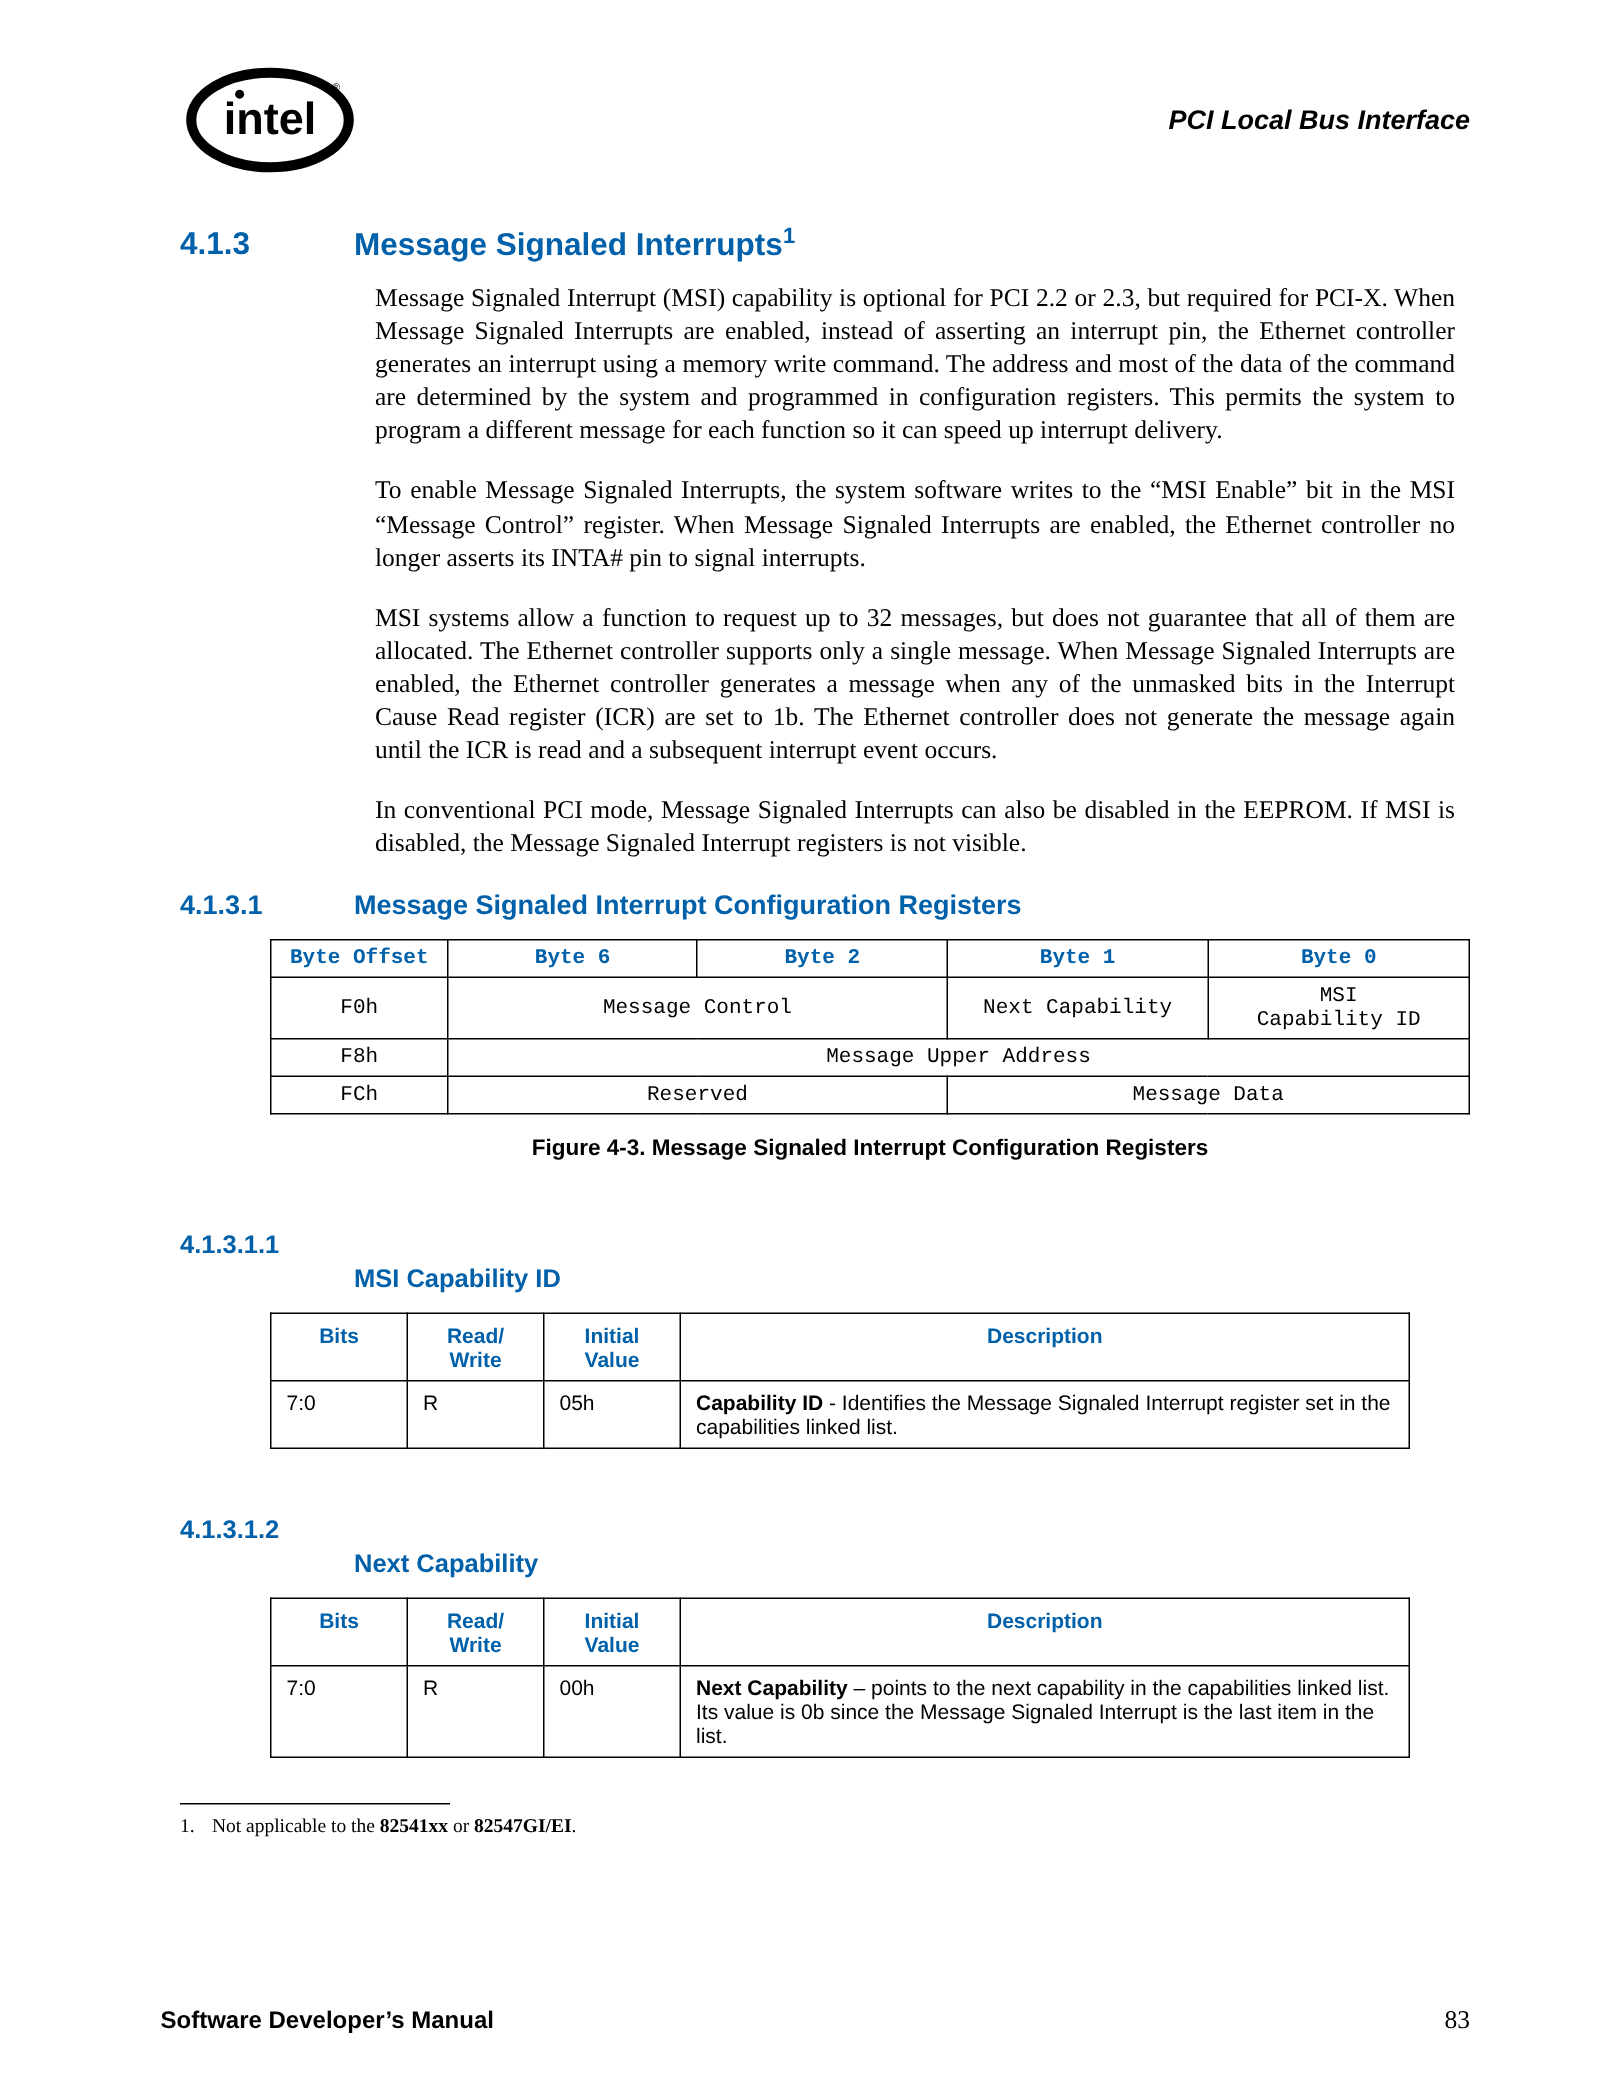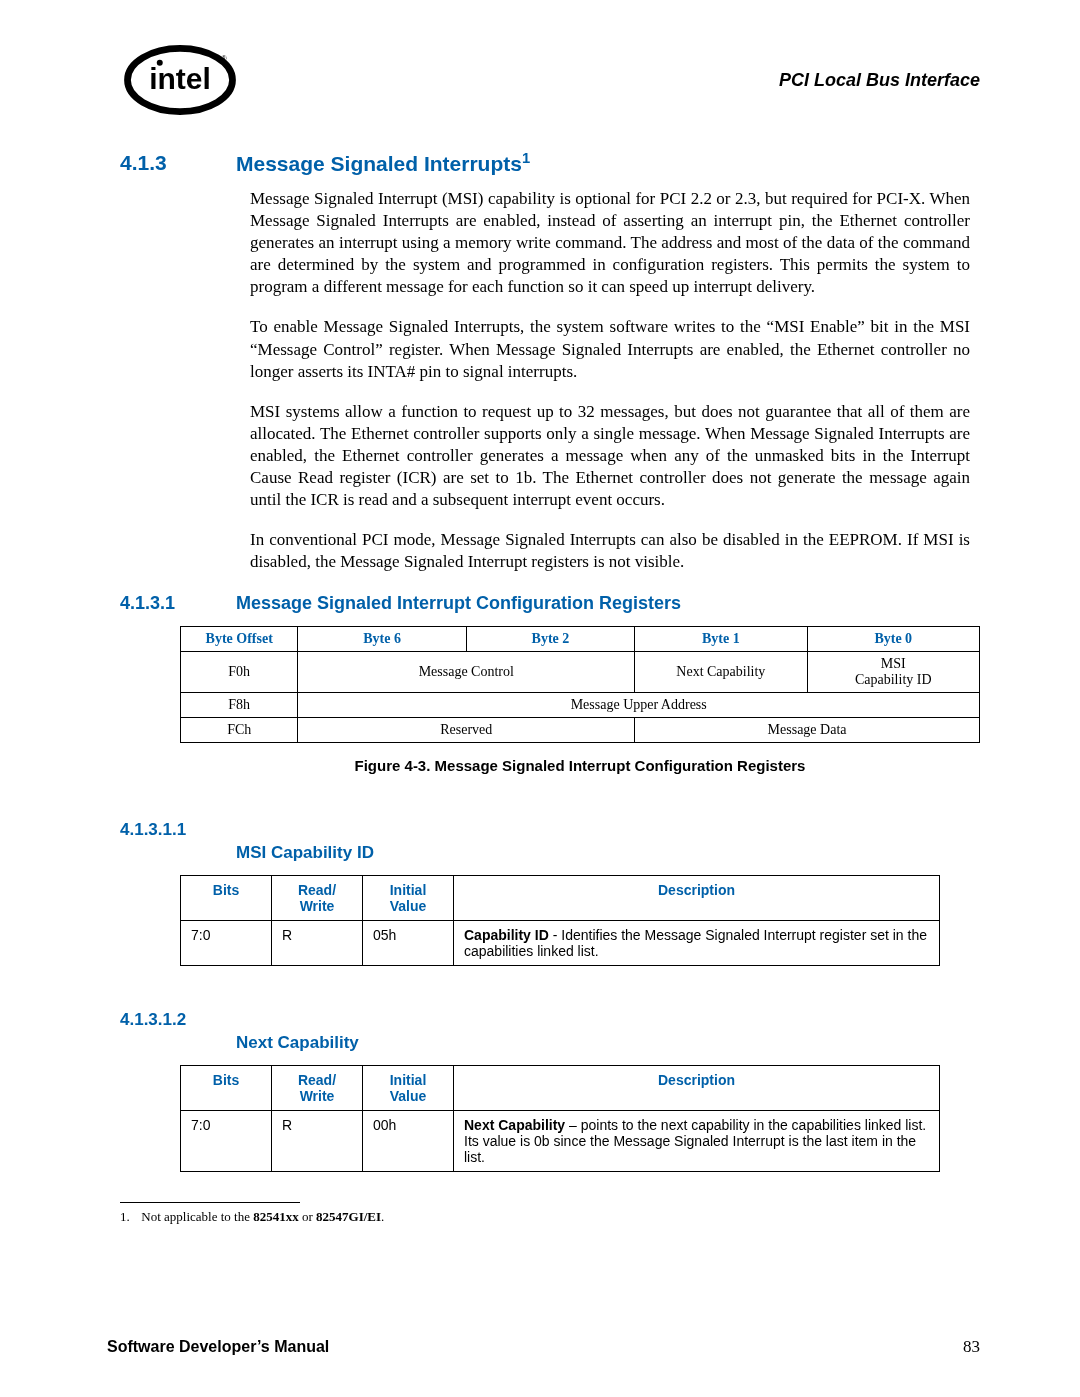--- a/index.html
+++ b/index.html
@@ -52,21 +52,21 @@
     font-size: 17px;
     line-height: 1.30;
     text-align: justify;
   }
   .body-text p { margin: 0 0 18px 0; }
 
   table.reg-layout {
     border-collapse: collapse;
     width: 100%;
     margin: 10px 0 10px 0;
-    font-family: Liberation Serif, serif;
+    font-family: Liberation Mono, monospace;
     font-size: 14px;
     border-radius: 18px;
   }
   table.reg-layout th, table.reg-layout td {
     border: 1px solid #000;
     padding: 4px 8px;
     text-align: center;
     vertical-align: middle;
   }
   table.reg-layout th {

